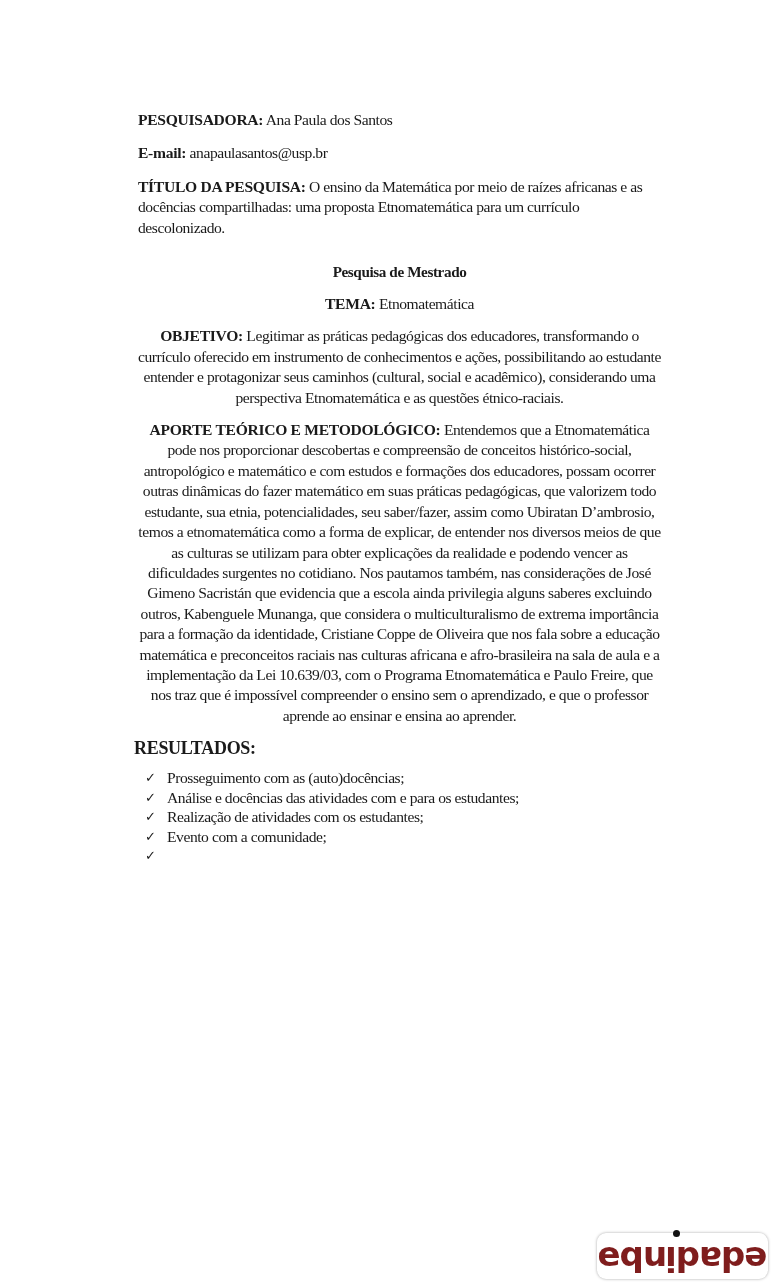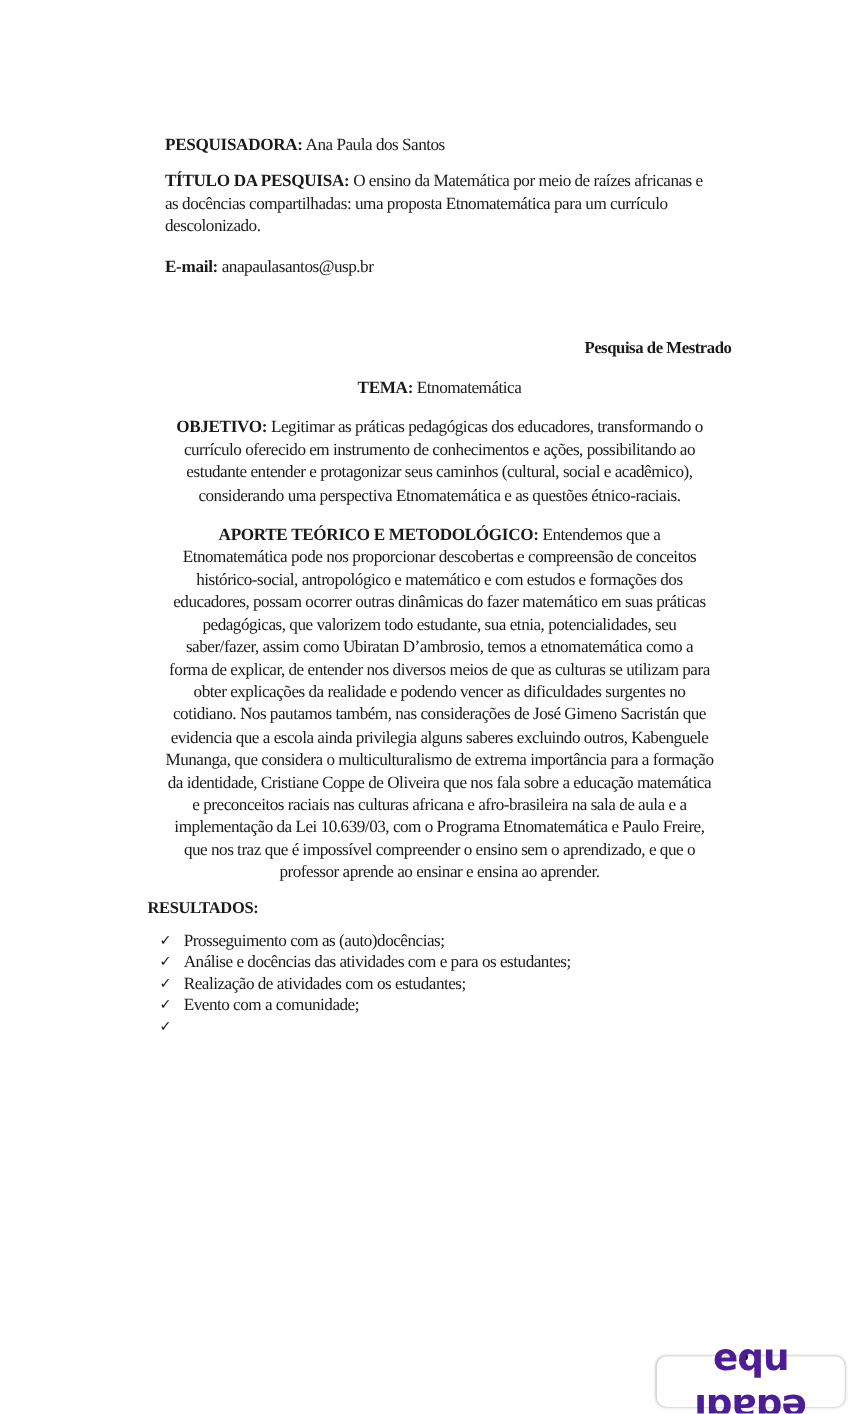--- a/index.html
+++ b/index.html
@@ -19,39 +19,39 @@
       position: absolute;
       left: 134px;
       top: 106px;
       width: 531px;
     }
     .para {
       font-size: 15.6px;
       line-height: 20.4px;
       letter-spacing: -0.45px;
       word-spacing: 0px;
-      margin: 16px;
+      margin: 4px;
     }
     .justify { text-align: justify; }
     .label { font-weight: bold; letter-spacing: -0.3px; }
     .meta-row { margin-bottom: 13px; }
     #row-title { margin-top: 0; }
     .subtitle {
-      text-align: right;
+      text-align: center;
       font-weight: bold;
       font-size: 15.2px;
       letter-spacing: -0.4px;
-      margin-top: 54px;
+      margin-top: 24px;
       margin-bottom: 12px;
       line-height: 20px;
     }
     .section { margin-bottom: 12px; text-align: center; }
     .results-heading {
       font-weight: bold;
-      font-size: 15px;
+      font-size: 18px;
       letter-spacing: -0.3px;
       line-height: 20px;
       margin: 0 0 10px 0;
     }
     ul.results {
       list-style: none;
       margin: 0;
       padding: 0;
     }
     ul.results li {
@@ -106,26 +106,26 @@
   </style>
 </head>
 <body>
 
 <div class="page">
 
   <p class="para meta-row">
     <span class="label">PESQUISADORA:</span><span> Ana Paula dos Santos</span>
   </p>
 
+  <p class="para meta-row">
+    <span class="label">E-mail:</span><span> anapaulasantos@usp.br</span>
+  </p>
+
   <p class="para" id="row-title">
     <span class="label">TÍTULO DA PESQUISA:</span><span> O ensino da Matemática por meio de raízes africanas e as docências compartilhadas: uma proposta Etnomatemática para um currículo descolonizado.</span>
-  </p>
-
-  <p class="para meta-row">
-    <span class="label">E-mail:</span><span> anapaulasantos@usp.br</span>
   </p>
 
   <p class="subtitle">Pesquisa de Mestrado</p>
 
   <p class="para section">
     <span class="label">TEMA:</span><span> Etnomatemática</span>
   </p>
 
   <p class="para justify section">
     <span class="label">OBJETIVO:</span><span> Legitimar as práticas pedagógicas dos educadores, transformando o currículo oferecido em instrumento de conhecimentos e ações, possibilitando ao estudante entender e protagonizar seus caminhos (cultural, social e acadêmico), considerando uma perspectiva Etnomatemática e as questões étnico-raciais.</span>
@@ -140,17 +140,17 @@
   <ul class="results">
     <li><span class="check">✓</span><span>Prosseguimento com as (auto)docências;</span></li>
     <li><span class="check">✓</span><span>Análise e docências das atividades com e para os estudantes;</span></li>
     <li><span class="check">✓</span><span>Realização de atividades com os estudantes;</span></li>
     <li><span class="check">✓</span><span>Evento com a comunidade;</span></li>
     <li><span class="check">✓</span></li>
   </ul>
 
 </div>
 
-<div class="logo" style="color: #4c1d95; flex-direction: column;">
+<div class="logo" style="color: #7f1d1d;">
   <span class="dot"></span>
   <span class="normal">equ</span>
     <span class="flipped">edadi</span>
 </div>
 
 </body></html>

